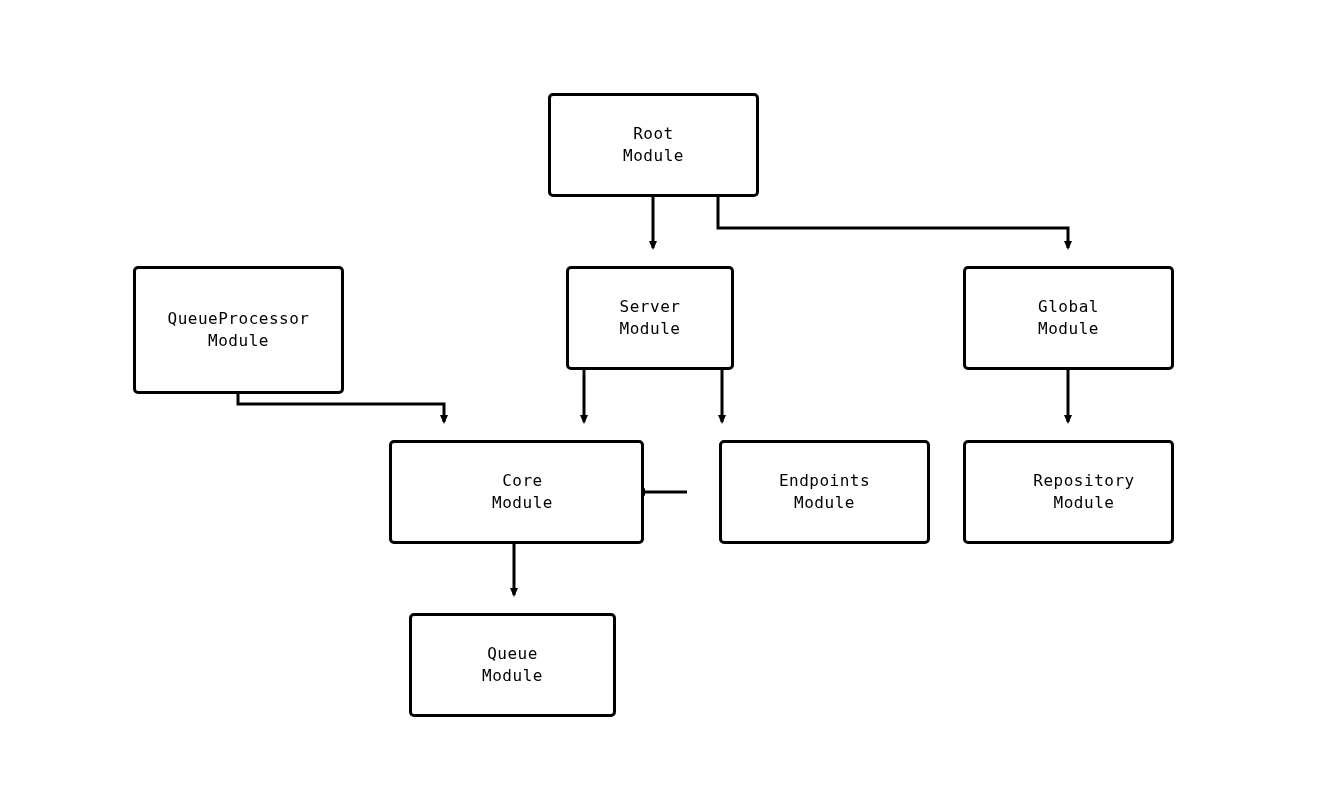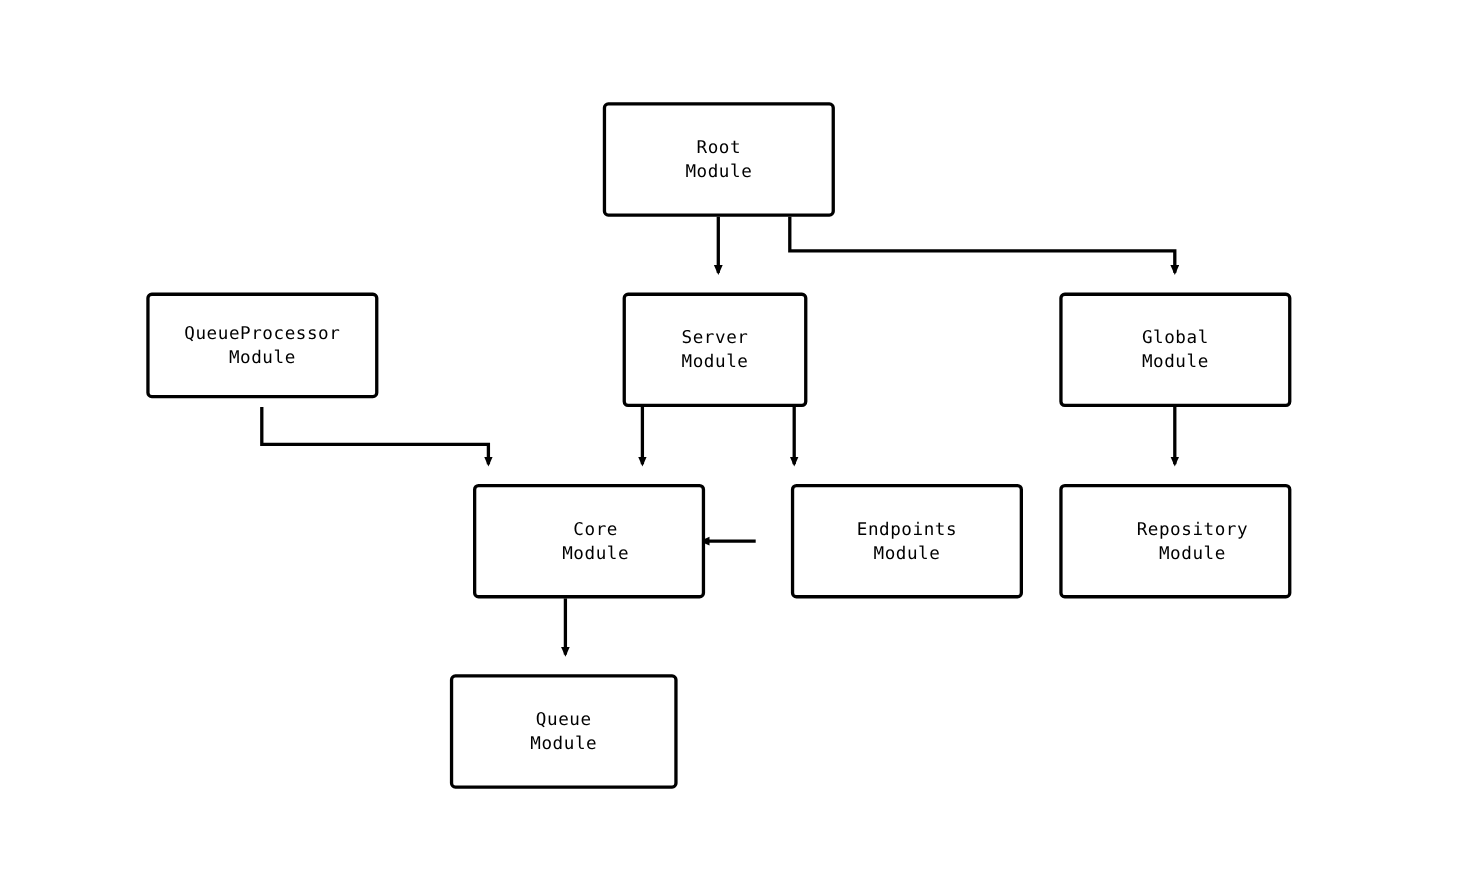--- a/index.html
+++ b/index.html
@@ -65,36 +65,36 @@
       <polyline points="1068,370 1068,422" marker-end="url(#arrow)"></polyline>
       <polyline points="514,544 514,595" marker-end="url(#arrow)"></polyline>
     </g>
   </svg>
 
   <div class="node" style="left:548px; top:93px; width:211px; height:104px;">
     <span class="label">Root
 Module</span>
   </div>
 
-  <div class="node" style="left:133px; top:266px; width:211px; height:96px;">
+  <div class="node" style="left:133px; top:266px; width:211px; height:128px;">
     <span class="label">QueueProcessor
 Module</span>
   </div>
 
   <div class="node" style="left:548px; top:266px; width:168px; height:104px;margin-left:18px;">
     <span class="label">Server
 Module</span>
   </div>
 
   <div class="node" style="left:963px; top:266px; width:211px; height:104px;">
     <span class="label">Global
 Module</span>
   </div>
 
-  <div class="node" style="left:430px; top:440px; width:211px; height:104px;padding-left:12px;">
+  <div class="node" style="left:389px; top:440px; width:255px; height:104px;padding-left:12px;">
     <span class="label">Core
 Module</span>
   </div>
 
   <div class="node" style="left:687px; top:440px; width:211px; height:104px;margin-left:32px;">
     <span class="label">Endpoints
 Module</span>
   </div>
 
   <div class="node" style="left:963px; top:440px; width:211px; height:104px;padding-left:31px;">

